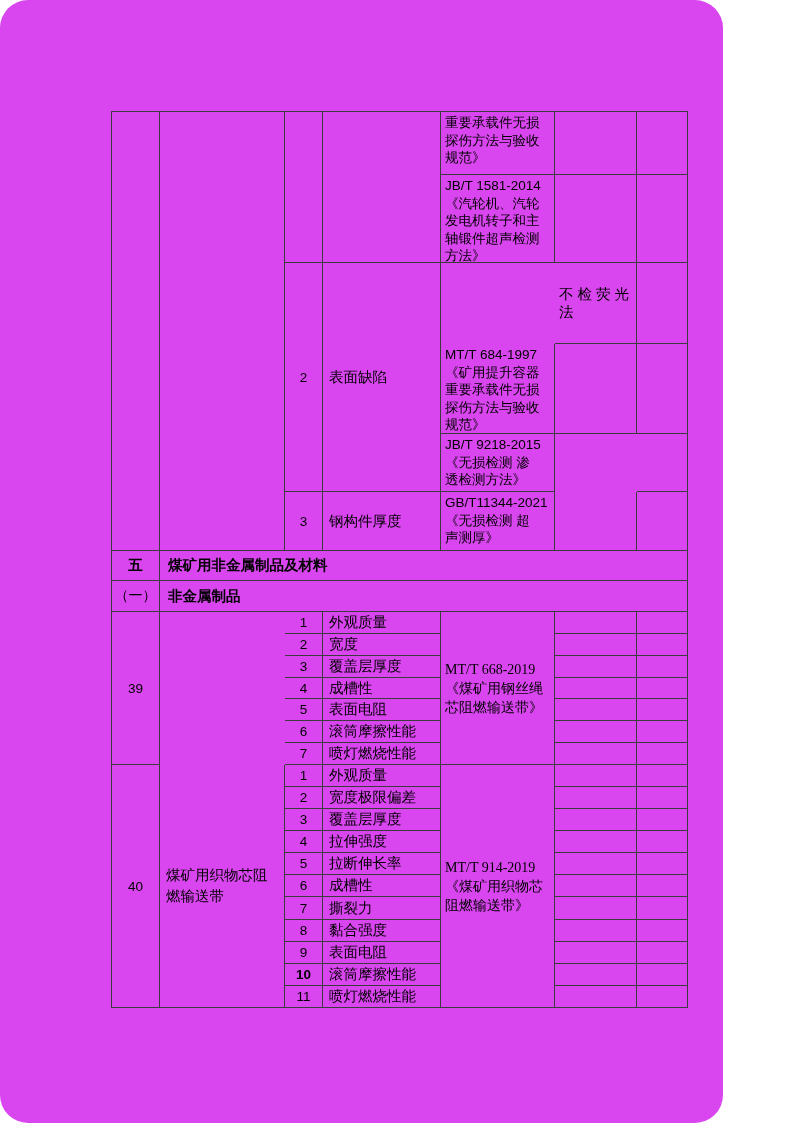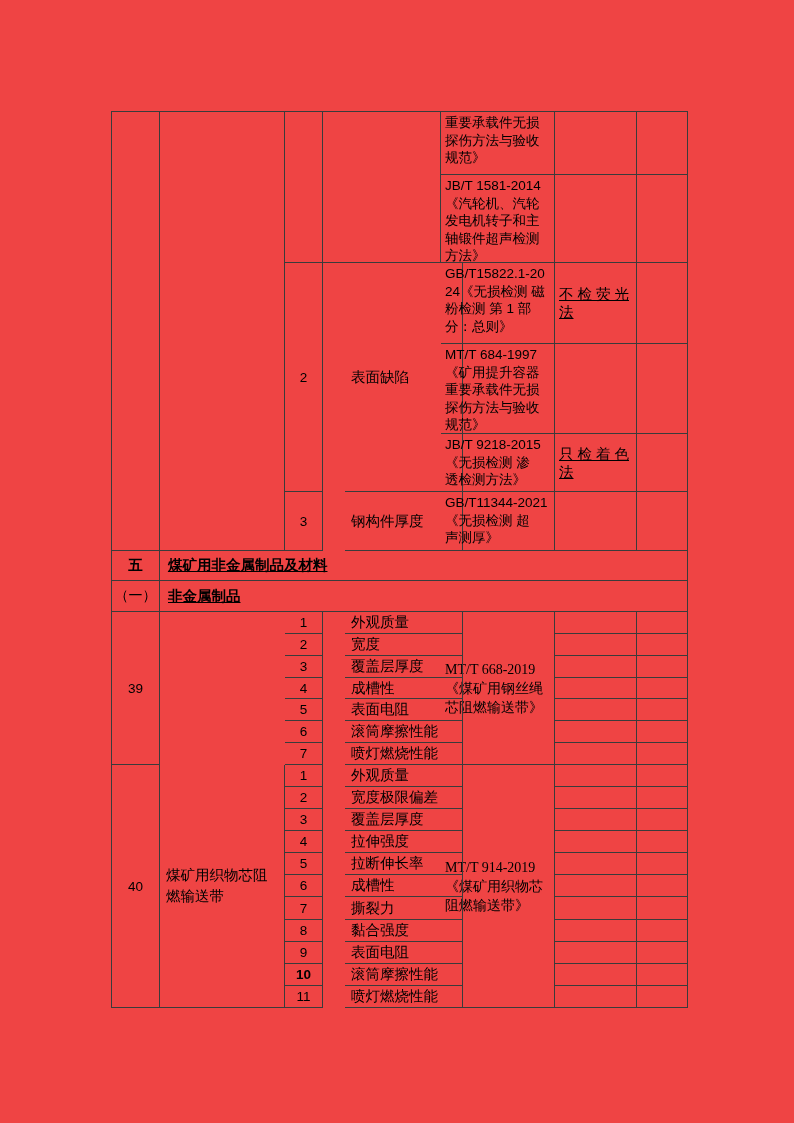--- a/index.html
+++ b/index.html
@@ -1,35 +1,35 @@
 <!DOCTYPE html>
 <html><head>
 <meta charset="utf-8">
 <style>
   html,body{margin:0;padding:0;background:#ffffff;}
-  .page{position:relative;width:794px;height:1123px;background:#ef4444;overflow:hidden;
-        font-family:"Liberation Serif",serif;color:#000;}
+  .page{position:relative;width:723px;height:1123px;background:#d946ef;overflow:hidden;
+        font-family:"Liberation Serif",serif;color:#000;border-radius:28px;}
   .frame{position:absolute;left:110.5px;top:110.5px;width:577.5px;height:897.5px;
          box-sizing:border-box;border-top:1.5px solid var(--bc);border-left:1.5px solid var(--bc);}
   .cell{position:absolute;box-sizing:border-box;overflow:hidden;
         border-right:1.5px solid var(--bc);border-bottom:1.5px solid var(--bc);
         display:flex;align-items:center;}
   .top{align-items:flex-start;}
   .std{font-family:"Liberation Sans",sans-serif;font-size:13.5px;line-height:17.5px;
        white-space:pre-line;padding:2px 2px 0 4px;}
   .std-serif{font-family:"Liberation Serif",serif;font-size:14px;line-height:19px;
        white-space:pre-line;padding-left:4px;}
   .cjk{font-family:"Liberation Serif",serif;font-size:14.5px;}
-  .label{padding-left:6px;margin-left:22px;}
+  .label{padding-left:6px;}
   .num{font-family:"Liberation Sans",sans-serif;font-size:13.5px;justify-content:center;}
   .bold{font-weight:bold;}
   .note{font-family:"Liberation Serif",serif;font-size:14.5px;line-height:18px;padding-left:4px;}
-  .note-inner{display:inline-block;width:70px;text-align:justify;text-decoration:underline;}
+  .note-inner{display:inline-block;width:70px;text-align:justify;}
   .prod{white-space:pre-line;line-height:21px;padding-left:6px;}
-  .sec-t{padding-left:8px;font-size:14.5px;text-decoration:underline;}
+  .sec-t{padding-left:8px;font-size:14.5px;}
 </style>
 </head>
 <body>
 
 <div class="page" style="--bc:#3b3b3b;">
   <div class="frame"></div>
 
   <div class="cell" style="left:112px;top:112px;width:48px;height:439px;"></div>
   <div class="cell" style="left:160px;top:112px;width:125px;height:439px;"></div>
 
@@ -46,43 +46,36 @@
 《汽轮机、汽轮
 发电机转子和主
 轴锻件超声检测
 方法》</div>
   <div class="cell" style="left:555px;top:175px;width:82px;height:88px;"></div>
   <div class="cell" style="left:637px;top:175px;width:51px;height:88px;"></div>
 
   <div class="cell num" style="left:285px;top:263px;width:38px;height:229px;">2</div>
   <div class="cell cjk label" style="left:323px;top:263px;width:118px;height:229px;">表面缺陷</div>
 
-  <div class="cell std top" style="left:441px;top:263px;width:114px;height:81px;">GB/T15822.1-20
-24《无损检测 磁
-粉检测 第 1 部
-分：总则》</div>
   <div class="cell note" style="left:555px;top:263px;width:82px;height:81px;">
       <span class="note-inner">不检荧光法</span>
     </div>
   <div class="cell" style="left:637px;top:263px;width:51px;height:81px;"></div>
 
   <div class="cell std top" style="left:441px;top:344px;width:114px;height:90px;">MT/T 684-1997
 《矿用提升容器
 重要承载件无损
 探伤方法与验收
 规范》</div>
   <div class="cell" style="left:555px;top:344px;width:82px;height:90px;"></div>
   <div class="cell" style="left:637px;top:344px;width:51px;height:90px;"></div>
 
   <div class="cell std top" style="left:441px;top:434px;width:114px;height:58px;">JB/T 9218-2015
 《无损检测 渗
 透检测方法》</div>
-  <div class="cell note" style="left:555px;top:434px;width:82px;height:58px;">
-      <span class="note-inner">只检着色法</span>
-    </div>
   <div class="cell" style="left:637px;top:434px;width:51px;height:58px;"></div>
 
   <div class="cell num" style="left:285px;top:492px;width:38px;height:59px;">3</div>
   <div class="cell cjk label" style="left:323px;top:492px;width:118px;height:59px;">钢构件厚度</div>
   <div class="cell std top" style="left:441px;top:492px;width:114px;height:59px;">GB/T11344-2021
 《无损检测 超
 声测厚》</div>
   <div class="cell" style="left:555px;top:492px;width:82px;height:59px;"></div>
   <div class="cell" style="left:637px;top:492px;width:51px;height:59px;"></div>
 

